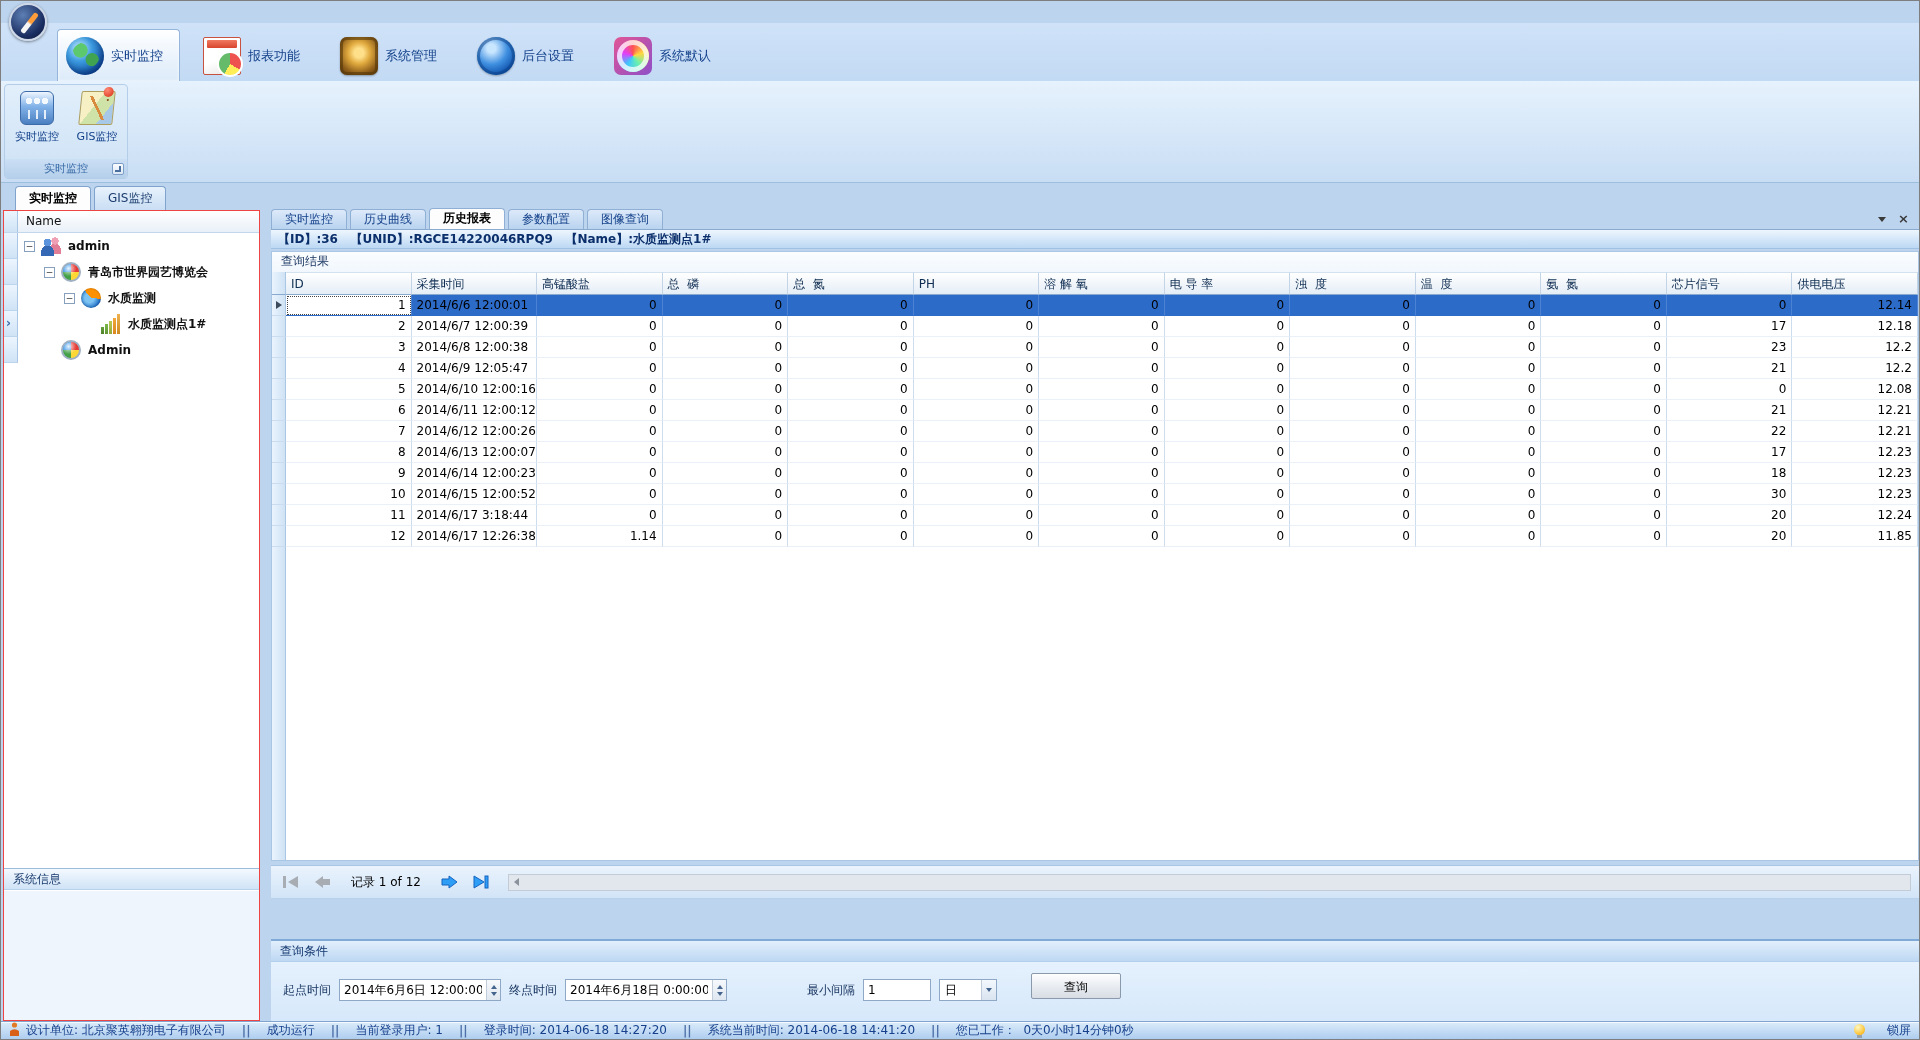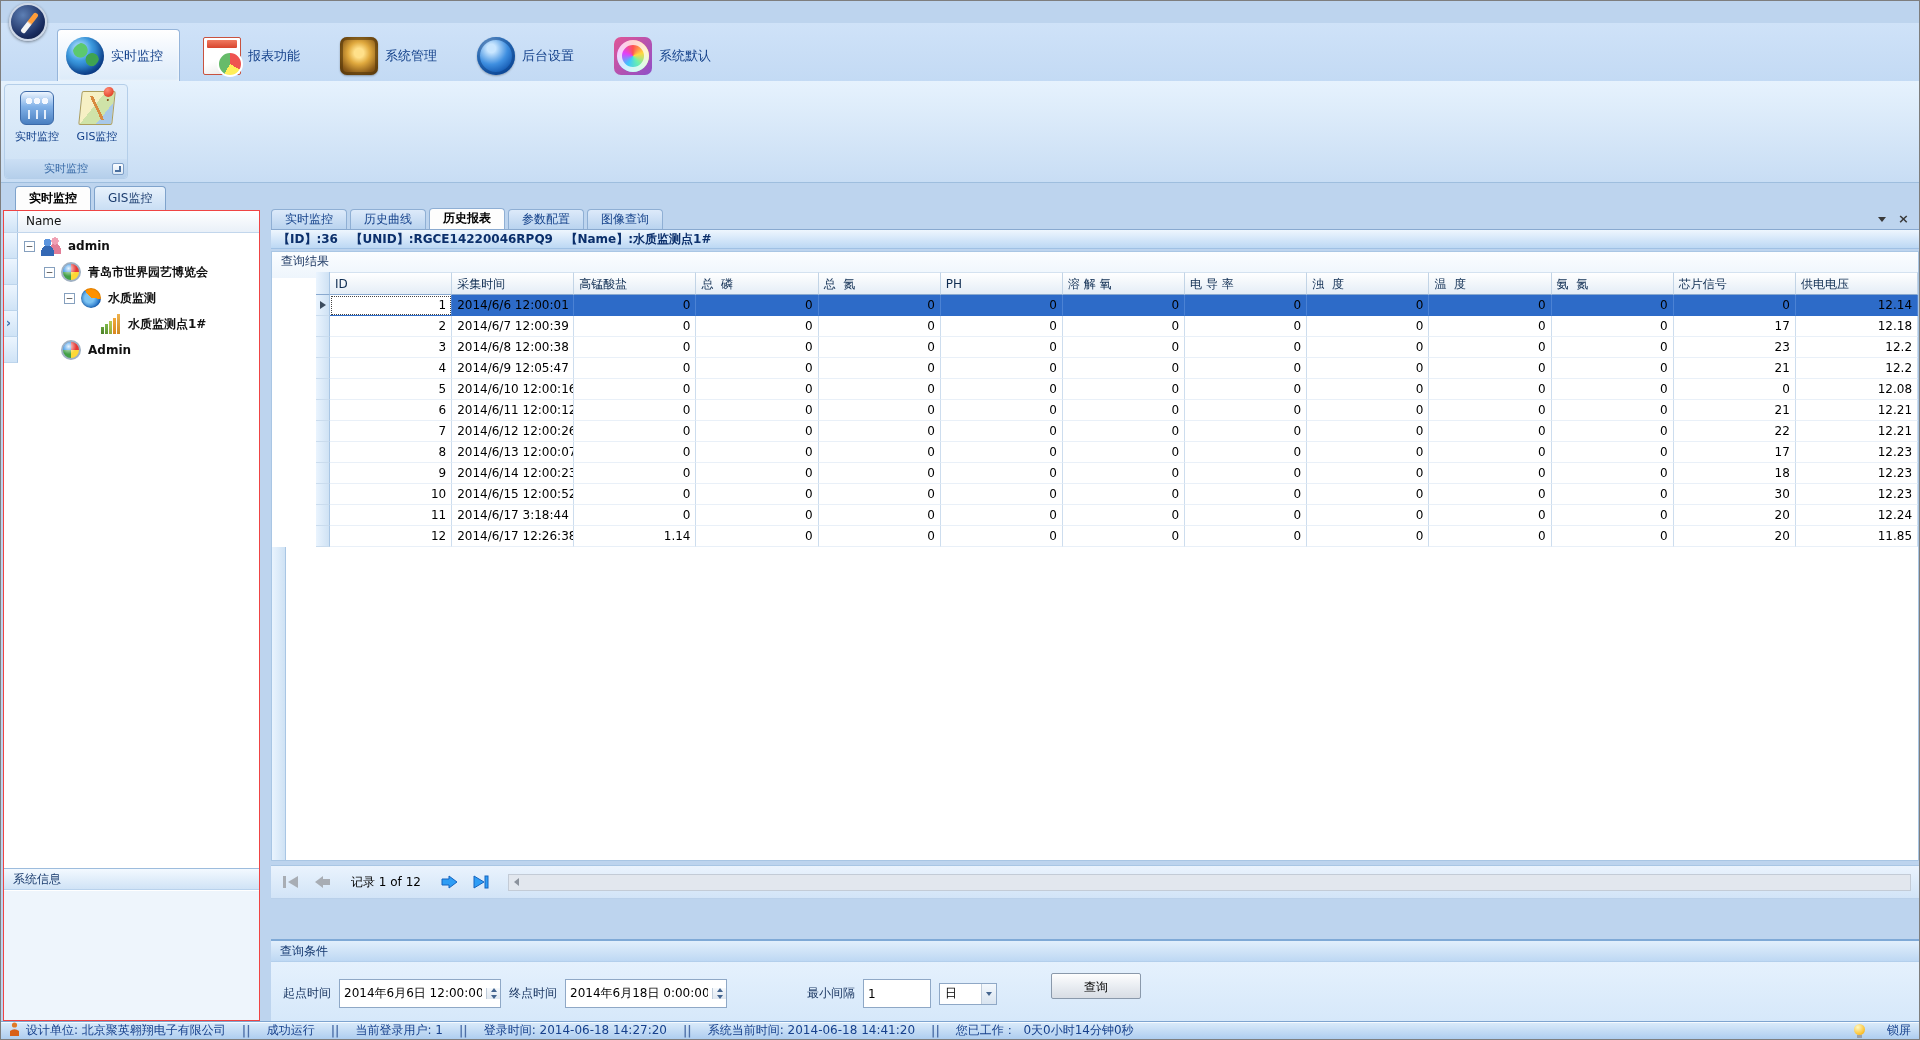--- a/index.html
+++ b/index.html
@@ -90,21 +90,21 @@
   .dtab{padding:0 13px;line-height:18px;height:20px;font-size:12px;color:#15428b;background:linear-gradient(#ddeafa,#b9d3ef);border:1px solid #8fafd4;border-bottom:none;border-radius:4px 4px 0 0;}
   .dtab.active{background:#fdfdfd;color:#000;font-weight:bold;height:21px;}
   .dt-ctrls{position:absolute;right:10px;top:27px;display:flex;gap:12px;align-items:center;z-index:5;}
   .dt-drop{width:0;height:0;border-left:4px solid transparent;border-right:4px solid transparent;border-top:5px solid #3a3a3a;}
   .dt-close{color:#3a3a3a;font-size:13px;font-weight:bold;line-height:10px;}
   .info-bar{position:absolute;top:43px;left:8px;right:0;height:19px;background:linear-gradient(#eef6fe,#bcd8f4);border-bottom:1px solid #a0c1e4;color:#0b2f6b;font-weight:bold;line-height:19px;padding-left:7px;white-space:pre;}
 
   .result-group{position:absolute;top:64px;left:8px;right:0;bottom:160px;border:1px solid #a9c6e4;background:#fff;}
   .group-label{height:26px;line-height:19px;padding-left:9px;color:#16325e;background:linear-gradient(#fbfdff,#eef5fc);}
   .grid{position:absolute;top:20px;left:0;right:0;bottom:0;display:flex;flex-direction:column;overflow:hidden;}
-  .grid-row{display:flex;flex:0 0 21px;height:21px;padding-left:44px;}
+  .grid-row{display:flex;flex:0 0 21px;height:21px;}
   .grid-head{flex:0 0 23px;height:23px;}
   .gutter{flex:0 0 14px;background:linear-gradient(90deg,#eaf4fe,#cfe2f4);border-right:1px solid #a9c6e4;border-bottom:1px solid #cadcee;position:relative;}
   .grid-head .gutter{border-bottom:1px solid #89a9cf;}
   .sel .gutter::after{content:'';position:absolute;left:4px;top:6px;width:0;height:0;border-top:4px solid transparent;border-bottom:4px solid transparent;border-left:6px solid #3c4c5e;}
   .cell{flex:1 1 0;min-width:0;line-height:21px;padding:0 5px;overflow:hidden;white-space:pre;}
   .grid-head .cell{background:linear-gradient(#ffffff,#e4edf6);border-right:1px solid #c2d4e6;border-bottom:1px solid #89a9cf;border-top:1px solid #d4e2f0;color:#0f2d52;line-height:22px;}
   .grid-row:not(.grid-head) .cell{border-right:1px solid #cdddee;border-bottom:1px solid #e9f0f8;color:#000;}
   .num{text-align:right;}
   .sel .cell{background:#2d6bc8;color:#fff;border-right-color:#4b82d4 !important;border-bottom-color:#2d6bc8 !important;}
   .sel .cell.id-focus{background:#fff;color:#000;outline:1px dotted #444;outline-offset:-2px;}
@@ -119,31 +119,31 @@
   .track-arrow{width:0;height:0;border-top:4px solid transparent;border-bottom:4px solid transparent;border-right:5px solid #8b929c;}
 
   .export-row{position:absolute;left:8px;right:0;top:712px;height:40px;background:linear-gradient(#e4eefb,#cfe2f6);}
   .btn{height:26px;background:linear-gradient(#fefefe,#e9edf2 50%,#d8dde4);border:1px solid #8a99ab;border-radius:2px;font-size:12px;color:#000;text-align:center;line-height:24px;}
   .export-btn{position:absolute;left:760px;top:7px;width:88px;}
 
   .query-group{position:absolute;left:8px;right:0;top:752px;bottom:0;border-top:2px solid #7fa9d6;background:linear-gradient(#eaf4fe,#d6e8fa);}
   .query-header{height:21px;line-height:21px;padding-left:9px;color:#12366e;background:linear-gradient(#e2effc,#bed8f3);border-bottom:1px solid #b3cfec;}
   .query-row{position:absolute;left:0;right:0;top:38px;display:flex;align-items:center;padding-left:12px;gap:8px;color:#16325e;}
   .qlabel{color:#15325e;}
-  .dtwrap{display:flex;height:29px;border:1px solid #8fa8c6;background:#fff;align-items:center;}
+  .dtwrap{display:flex;height:22px;border:1px solid #8fa8c6;background:#fff;}
   .dtwrap input{border:none;outline:none;width:146px;font-size:12px;padding:0 4px;color:#000;background:#fff;}
   .dtwrap input.short{width:66px;}
   .spin{width:14px;border-left:1px solid #c0ccda;background:linear-gradient(#f6f9fc,#dfe7f0);display:flex;flex-direction:column;align-items:center;justify-content:center;gap:3px;}
   .tri-up{width:0;height:0;border-left:3px solid transparent;border-right:3px solid transparent;border-bottom:4px solid #44648e;}
   .tri-down{width:0;height:0;border-left:3px solid transparent;border-right:3px solid transparent;border-top:4px solid #44648e;}
   .interval-label{margin-left:72px;}
   .combo{width:58px;height:22px;border:1px solid #8fa8c6;background:#fff;display:flex;align-items:center;}
   .combo .val{flex:1;padding-left:5px;color:#000;}
   .combo-btn{width:15px;height:100%;border-left:1px solid #c0ccda;background:linear-gradient(#f3f8fd,#d9e4f0);display:flex;align-items:center;justify-content:center;}
-  .query-btn{position:absolute;left:780px;top:32px;width:90px;}
+  .query-btn{position:absolute;left:760px;top:32px;width:90px;}
 
   
   .statusbar{position:absolute;left:0;right:0;bottom:0;height:18px;background:linear-gradient(#f5faff 0 1px,#d9eafa 1px,#aecdef);border-top:1px solid #7ea4cf;display:flex;align-items:center;padding:0 8px;color:#16408c;}
   .sb-items{display:flex;align-items:center;white-space:pre;}
   .sbsep{color:#4d6fa8;margin:0 16px;font-weight:bold;}
   .sbitem{white-space:pre;}
   .sb-right{margin-left:auto;display:flex;align-items:center;gap:22px;}
   .bulb-icon{width:11px;height:14px;position:relative;}
   .bulb-icon::before{content:'';position:absolute;top:0;left:0;width:11px;height:11px;border-radius:50%;background:radial-gradient(circle at 35% 30%,#fff9c4,#fbc02d 70%,#e6960a);}
   .bulb-icon::after{content:'';position:absolute;bottom:0;left:3px;width:5px;height:3px;background:#9aa2ac;}

